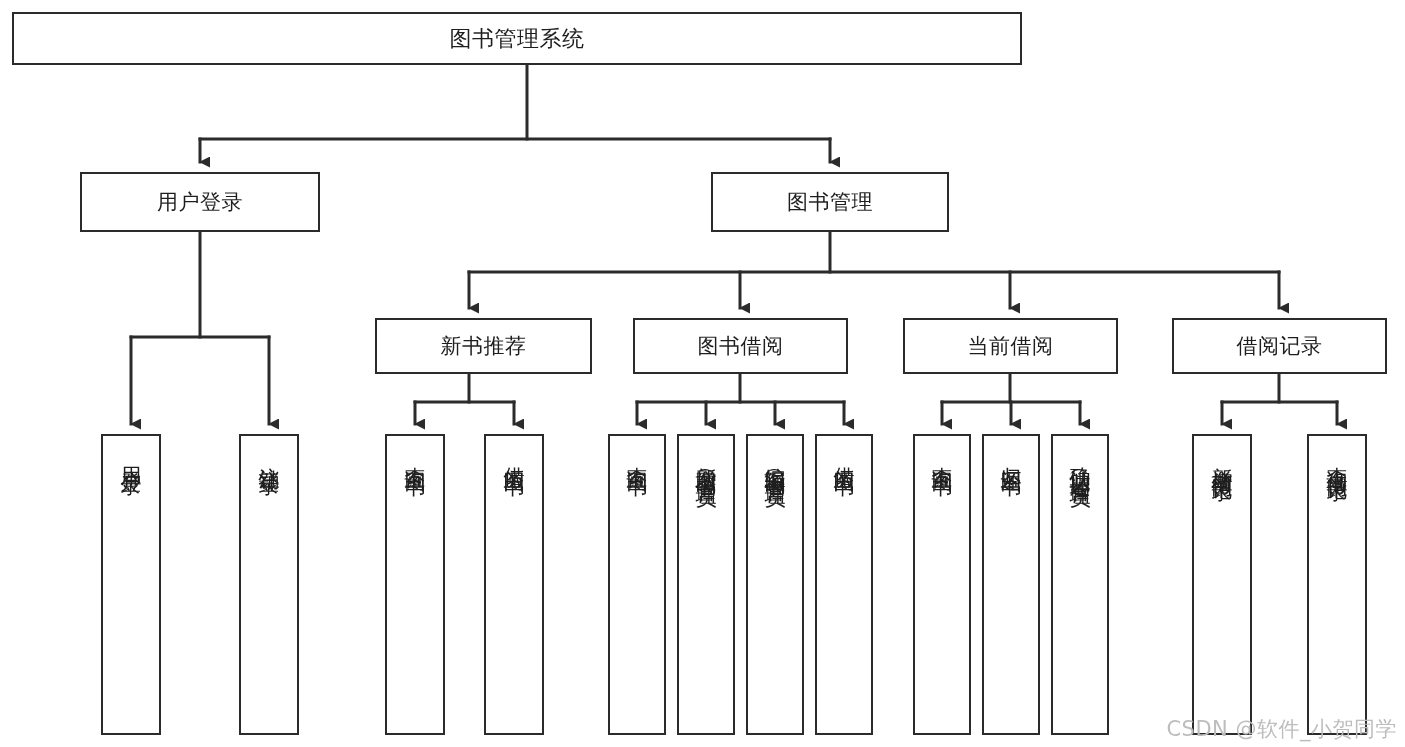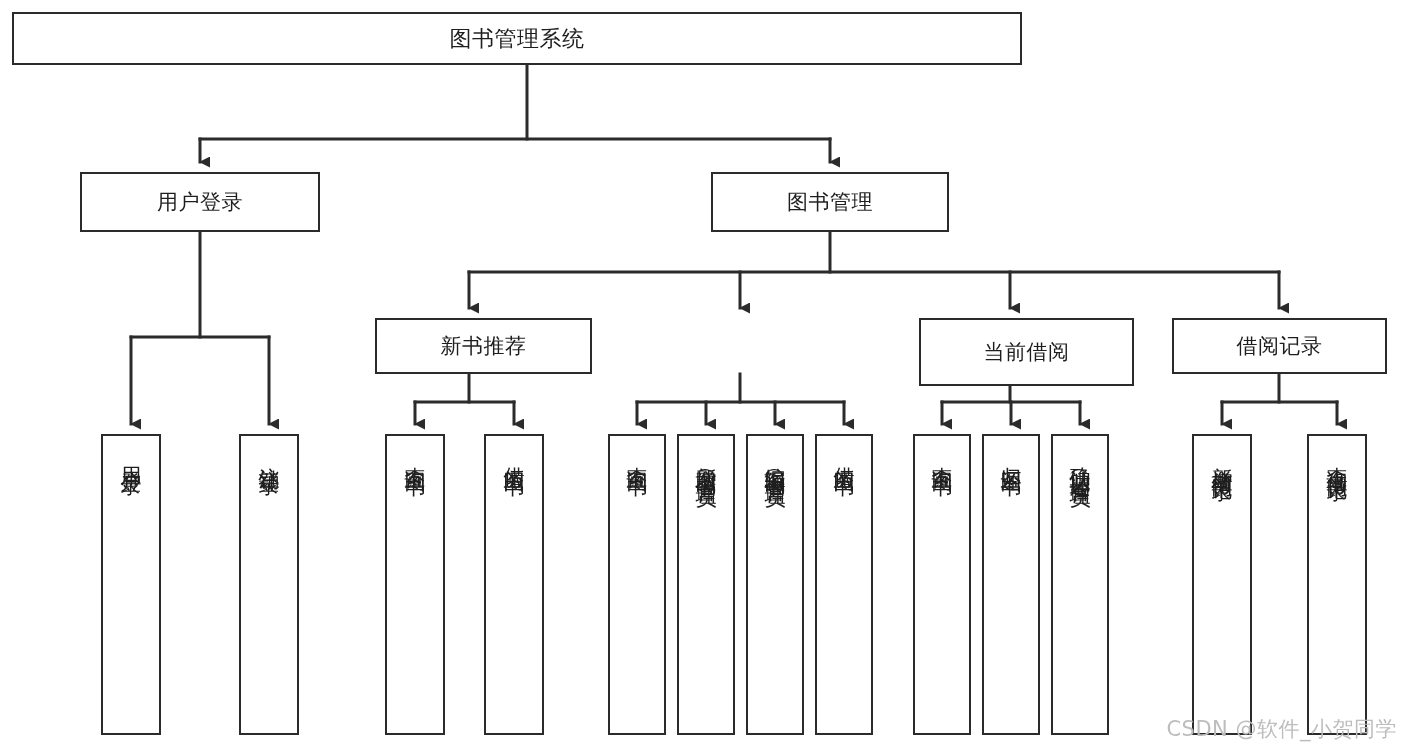--- a/index.html
+++ b/index.html
@@ -138,21 +138,24 @@
   <div class="node horiz" style="left:80px; top:172px; width:240px; height:60px;">
     <span class="node-label">用户登录</span>
   </div>
   <div class="node horiz" style="left:711px; top:172px; width:238px; height:60px;">
     <span class="node-label">图书管理</span>
   </div>
 
   <div class="node horiz" style="left:375px; top:318px; width:217px; height:56px;">
     <span class="node-label">新书推荐</span>
   </div>
-  <div class="node horiz" style="left:903px; top:318px; width:215px; height:68px;margin-left:16px;">
+  <div class="node horiz" style="left:633px; top:318px; width:215px; height:56px;">
+    <span class="node-label">图书借阅</span>
+  </div>
+  <div class="node horiz" style="left:903px; top:318px; width:215px; height:56px;">
     <span class="node-label">当前借阅</span>
   </div>
   <div class="node horiz" style="left:1172px; top:318px; width:215px; height:56px;">
     <span class="node-label">借阅记录</span>
   </div>
 
   <div class="node vert" style="left:101px; top:434px; width:60px; height:301px;">
     <span class="node-label">用户登录</span>
   </div>
   <div class="node vert" style="left:239px; top:434px; width:60px; height:301px;">

